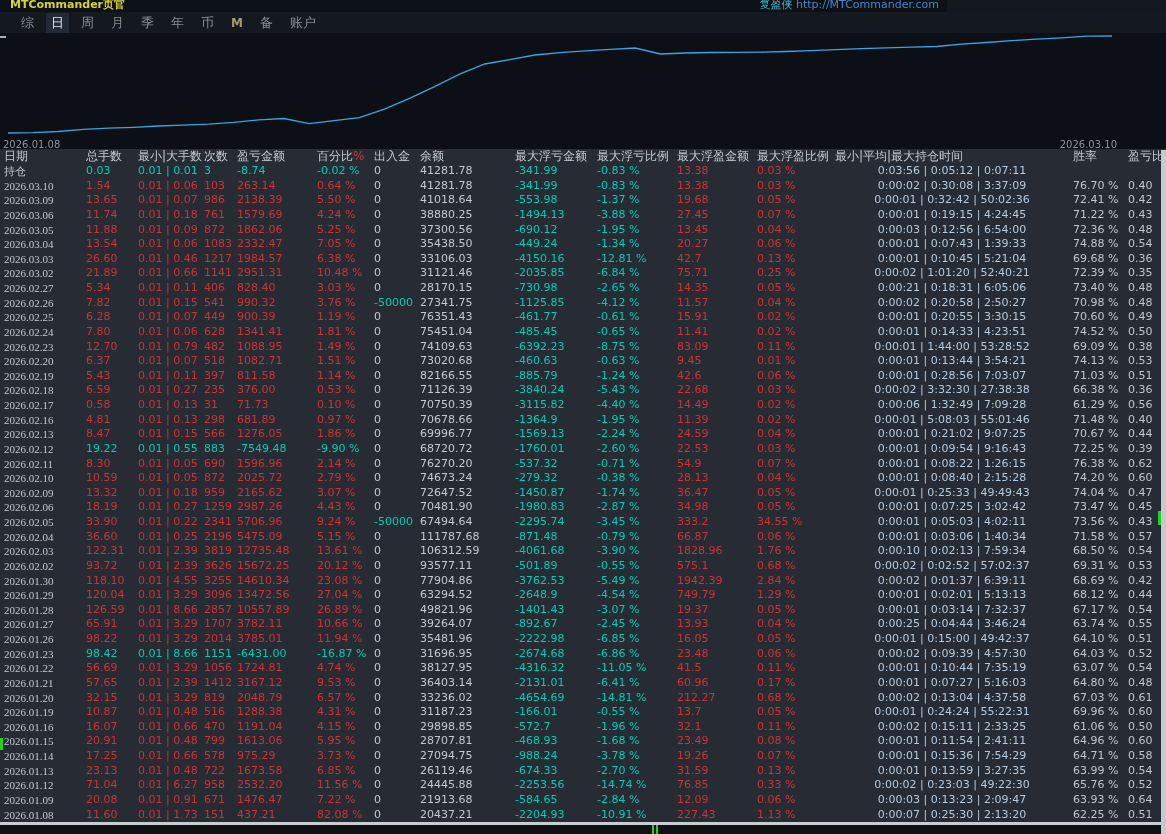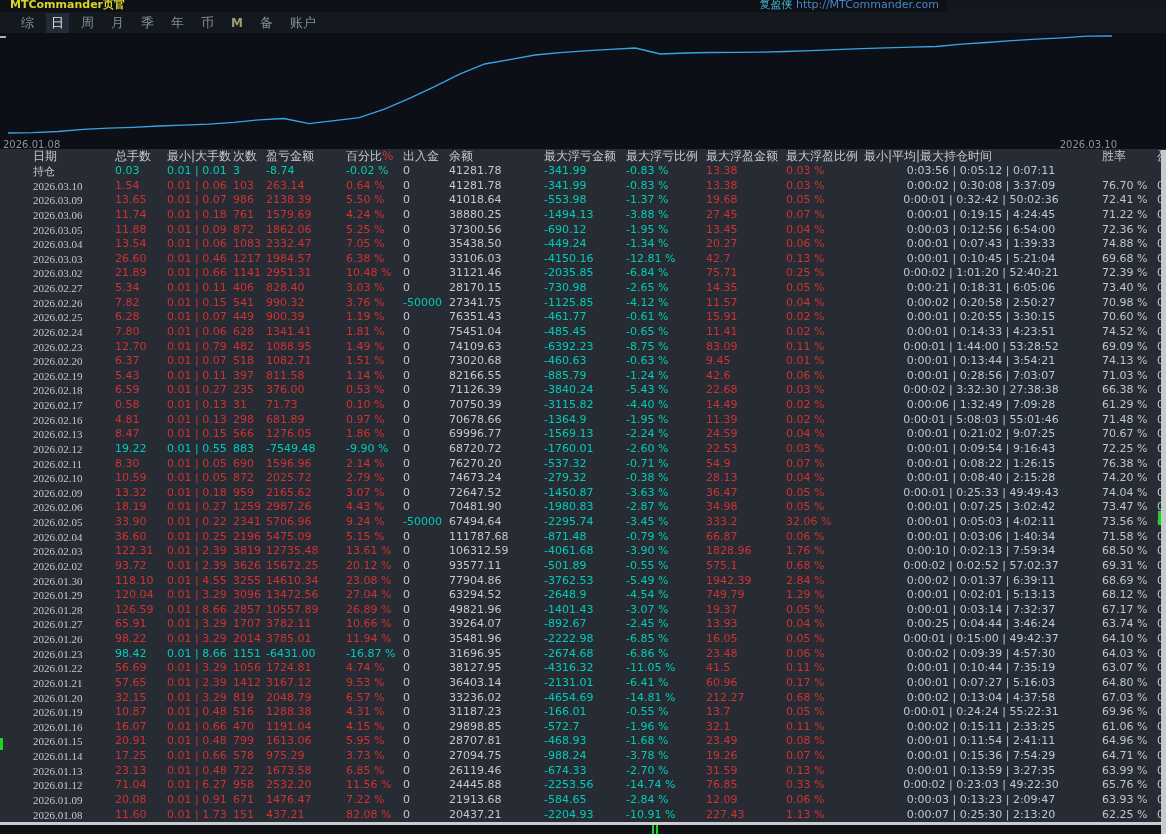--- a/index.html
+++ b/index.html
@@ -17,21 +17,21 @@
   .tab.gap{margin-left:50px;margin-top:41px;}
   .tab.dim{color:#a39a6e;font-size:12px;font-weight:bold;}
   .chart{position:absolute;top:33px;left:0;width:1166px;height:116px;background:#0c0f15;}
   .ttick{position:absolute;left:0;top:36px;width:6px;height:2px;background:#aab2ba;}
   .axis-label{position:absolute;font-size:10px;color:#8d949c;z-index:3;}
   #lbl-start{left:3px;top:139px;}
   #lbl-end{right:49px;top:139px;}
   .table{position:absolute;top:149px;left:0;width:1166px;background:#272b33;}
   .trow{display:grid;
         grid-template-columns:82px 52px 66px 33px 80px 57px 46px 95px 82px 80px 80px 78px 238px 55px 42px;
-        height:14.64px;line-height:14.64px;font-size:11px;white-space:nowrap;padding-left:29px;}
+        height:14.64px;line-height:14.64px;font-size:11px;white-space:nowrap;}
   .trow>div{padding-left:4px;overflow:visible;}
   .trow.hdr{font-size:12px;height:15px;line-height:15px;color:#c4cad2;}
   .red{color:#cf3333;}
   .teal{color:#00cdb7;}
   .wht{color:#c3c9cf;}
   .date{color:#c3c9cf;font-family:Liberation Serif, serif;}
   .time{color:#b5cadf;text-align:center;}
   .rate{color:#bfc6cd;}
   .hscroll{position:absolute;left:0;top:822px;width:1166px;height:3px;background:#c9ccd0;}
   .bottombar{position:absolute;left:0;top:825px;width:1166px;height:9px;background:#0f1114;}
@@ -469,21 +469,21 @@
     <div class="trow">
       <div class="date">2026.02.09</div>
       <div class="red">13.32</div>
       <div class="red">0.01 | 0.18</div>
       <div class="red">959</div>
       <div class="red">2165.62</div>
       <div class="red">3.07 %</div>
       <div class="wht">0</div>
       <div class="wht">72647.52</div>
       <div class="teal">-1450.87</div>
-      <div class="teal">-3.63 %</div>
+      <div class="teal">-1.74 %</div>
       <div class="red">36.47</div>
       <div class="red">0.05 %</div>
       <div class="time">0:00:01 | 0:25:33 | 49:49:43</div>
       <div class="rate">74.04 %</div>
       <div class="rate">0.47</div>
     </div>
     <div class="trow">
       <div class="date">2026.02.06</div>
       <div class="red">18.19</div>
       <div class="red">0.01 | 0.27</div>
@@ -505,21 +505,21 @@
       <div class="red">33.90</div>
       <div class="red">0.01 | 0.22</div>
       <div class="red">2341</div>
       <div class="red">5706.96</div>
       <div class="red">9.24 %</div>
       <div class="teal">-50000</div>
       <div class="wht">67494.64</div>
       <div class="teal">-2295.74</div>
       <div class="teal">-3.45 %</div>
       <div class="red">333.2</div>
-      <div class="red">32.06 %</div>
+      <div class="red">34.55 %</div>
       <div class="time">0:00:01 | 0:05:03 | 4:02:11</div>
       <div class="rate">73.56 %</div>
       <div class="rate">0.43</div>
     </div>
     <div class="trow">
       <div class="date">2026.02.04</div>
       <div class="red">36.60</div>
       <div class="red">0.01 | 0.25</div>
       <div class="red">2196</div>
       <div class="red">5475.09</div>

